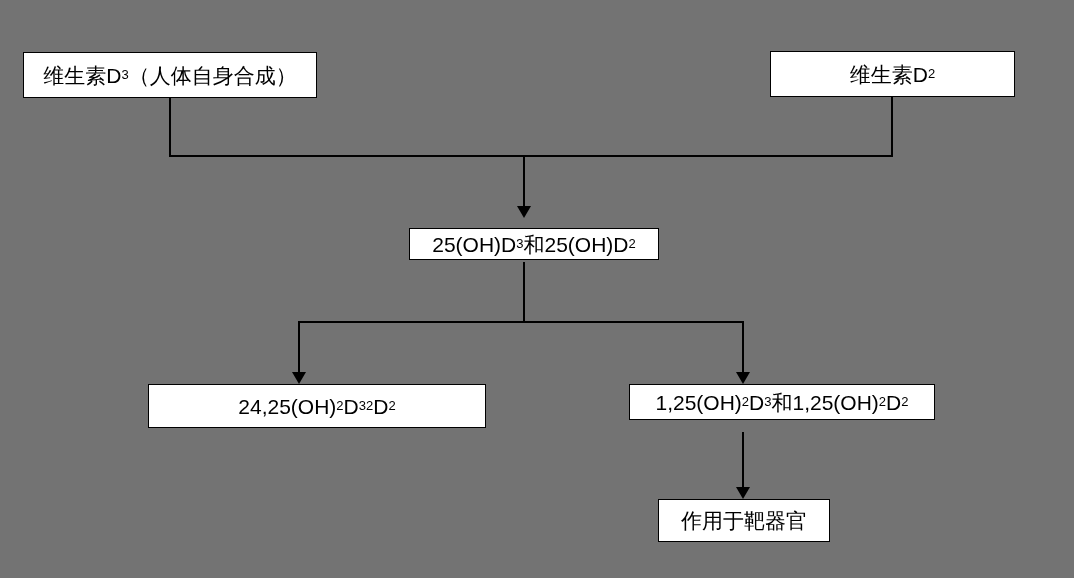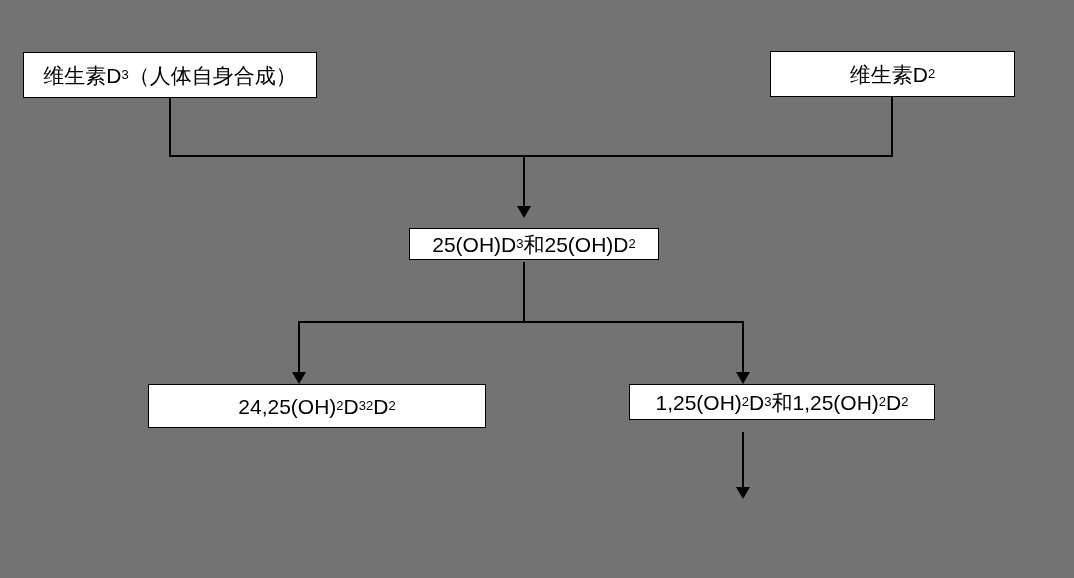--- a/index.html
+++ b/index.html
@@ -110,14 +110,17 @@
       <sub>3</sub>
       <span>和1,25(OH)</span>
       <sub>2</sub>
       <span>D</span>
       <sub>2</sub>
   </div>
 
   <div class="line" style="left:742px; top:432px; width:1.5px; height:56px;"></div>
   <div class="arrow-down" style="left:736px; top:487px;"></div>
 
+  <div class="node" style="left:658px; top:499px; width:172px; height:43px;">
+    <span>作用于靶器官</span>
+  </div>
 
 </div>
 
 </body></html>

